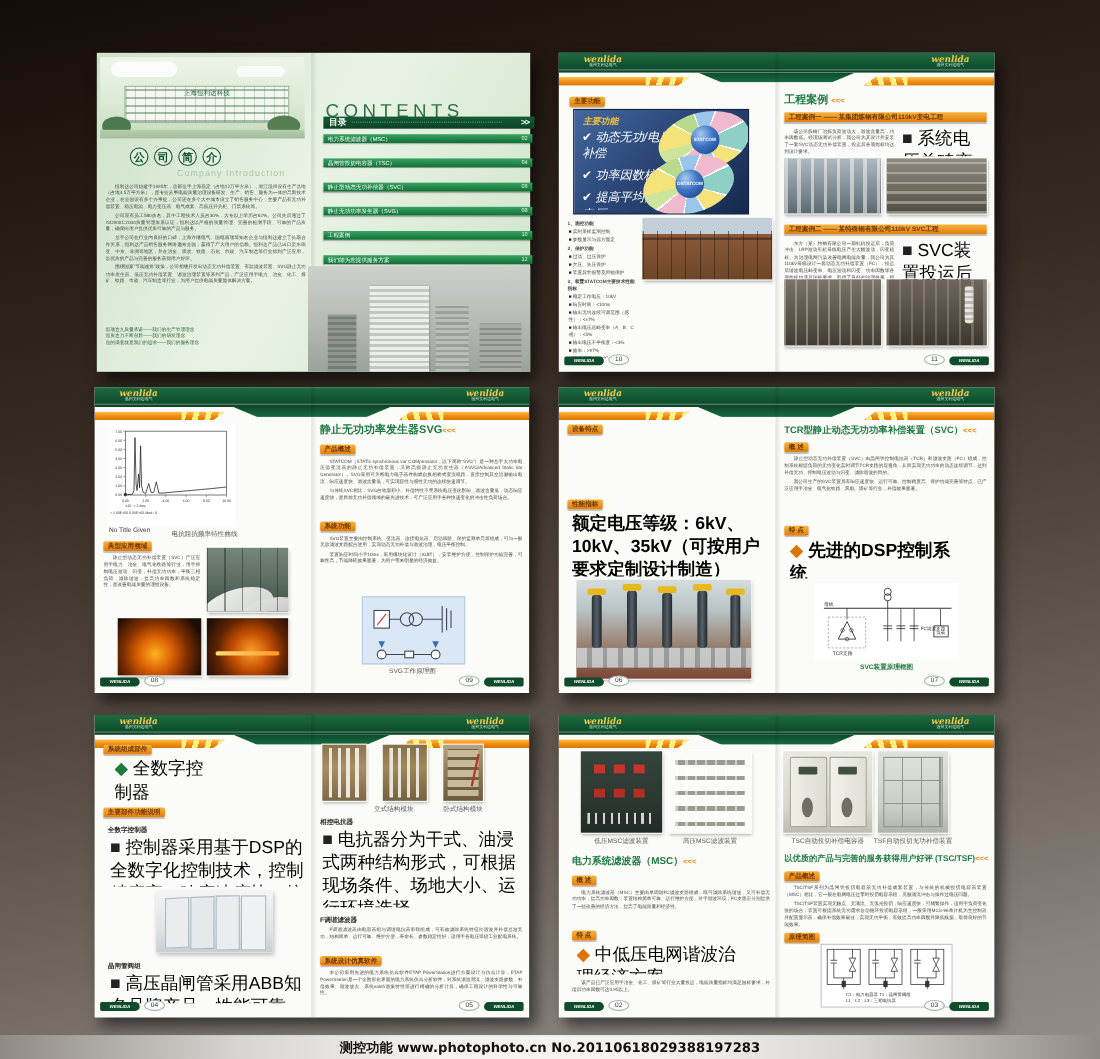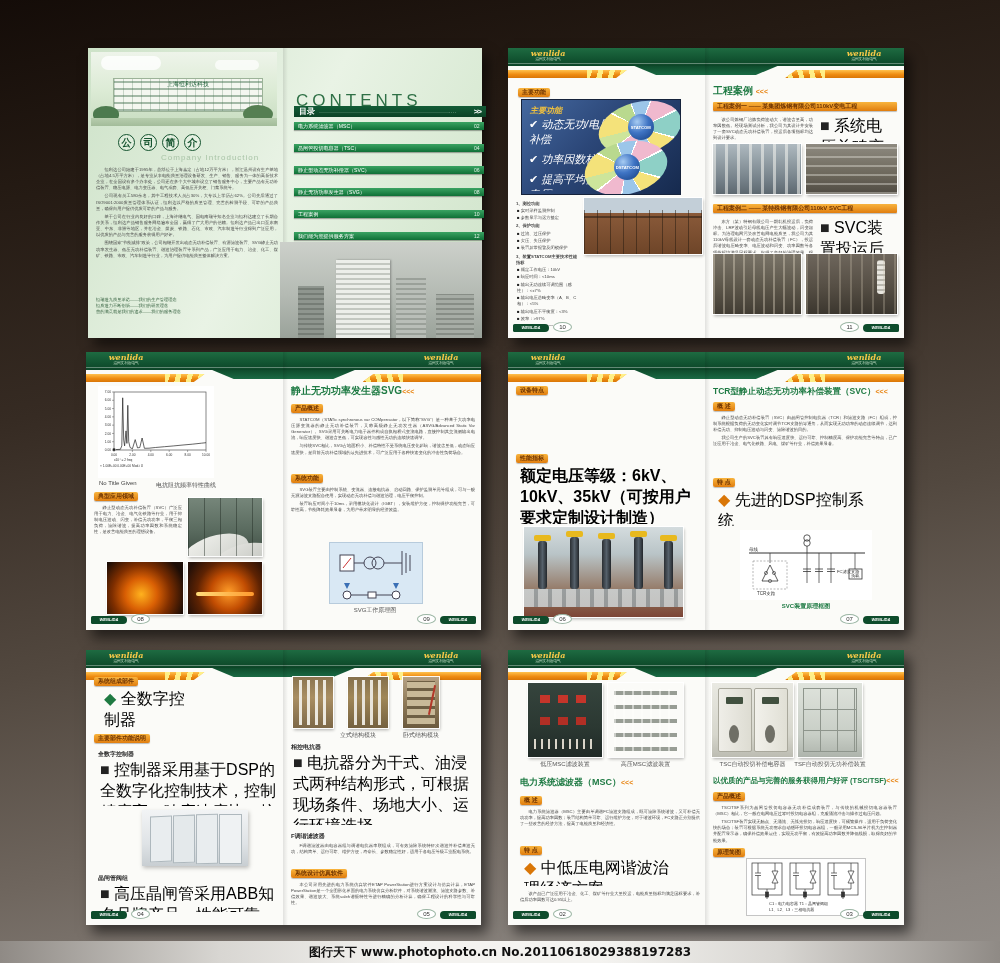--- a/index.html
+++ b/index.html
@@ -491,21 +491,21 @@
       </div>
     <div class="tx" style="left:205px;top:62px;width:184px;height:58px;">
       <div>
           <p>静止型动态无功补偿装置（SVC）由晶闸管控制电抗器（TCR）和滤波支路（FC）组成，控制系统根据负荷的无功变化实时调节TCR支路的导通角，从而实现无功功率的动态连续调节，达到补偿无功、抑制电压波动与闪变、滤除谐波的目的。</p>
           <p>我公司生产的SVC装置具有响应速度快、运行可靠、控制精度高、保护功能完善等特点，已广泛应用于冶金、电气化铁路、风电、煤矿等行业，补偿效果显著。</p>
         </div>
     </div>
     <div class="tag" style="left:205px;top:126px;">
         <span>特 点</span>
       </div>
-    <div class="tx" style="left:210px;top:138px;width:150px;height:36px;">
+    <div class="tx" style="left:210px;top:138px;width:150px;height:36px;font-weight:bold;">
       <ul class="dmo">
         <li>先进的DSP控制系统</li>
 
       </ul>
     </div>
 
     <div class="schem" style="left:232px;top:178px;width:130px;height:68px;border-color:#fff;box-shadow:none;">
       <svg width="130" height="68" viewBox="0 0 130 68">
         <circle cx="66" cy="7" r="3.2" fill="none" stroke="#333" stroke-width=".8"></circle>
         <circle cx="66" cy="12" r="3.2" fill="none" stroke="#333" stroke-width=".8"></circle>
@@ -808,15 +808,15 @@
         <span>WENLIDA</span>
       </div>
     <div class="foval lft">02</div>
     <div class="foval rgt">03</div>
     <div class="fbadge rgt">
         <span>WENLIDA</span>
       </div>
   </div>
 
   <div class="wm">
-    <span>图行天下 www.photophoto.cn  No.20110618029388197283</span>
+    <span>测控功能 www.photophoto.cn  No.20110618029388197283</span>
   </div>
 </div>
 
 </body></html>

